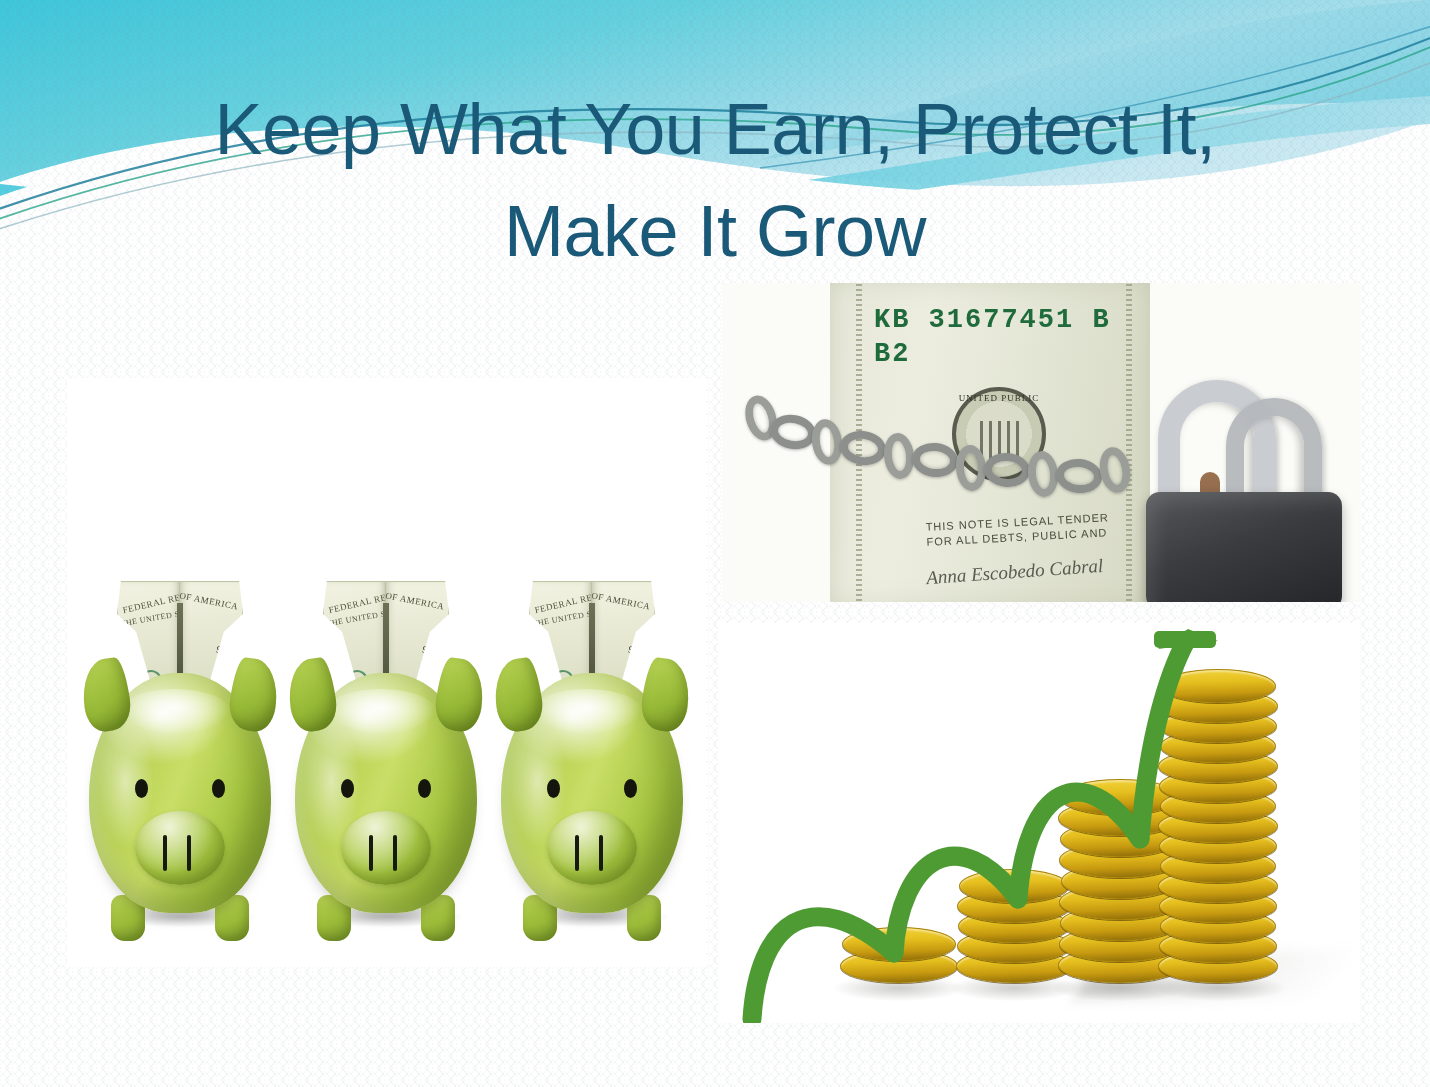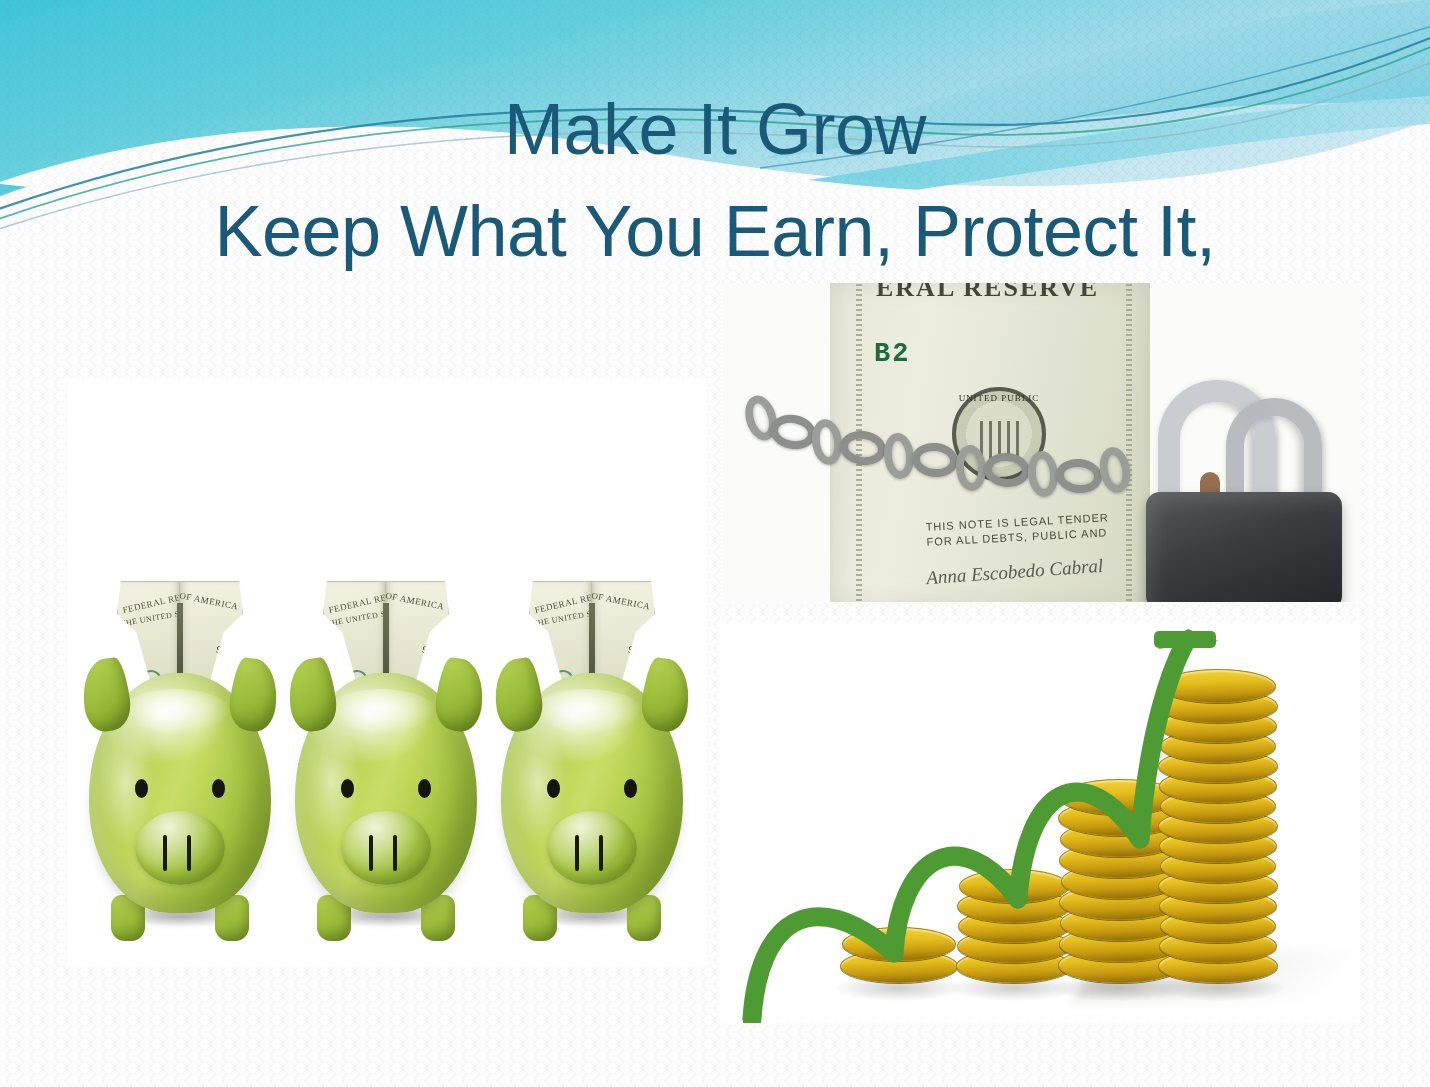--- a/index.html
+++ b/index.html
@@ -462,22 +462,22 @@
                L1430,300 L0,300 Z" fill="#ffffff"></path>
 
       <path d="M-10,212 C260,116 560,92 880,120 C1110,140 1290,96 1440,34" fill="none" stroke="#1f7f9c" stroke-width="2.2" opacity="0.85"></path>
       <path d="M-10,222 C262,126 566,102 886,130 C1116,150 1296,106 1442,42" fill="none" stroke="#2aa58c" stroke-width="1.8" opacity="0.8"></path>
       <path d="M-10,232 C266,140 572,116 892,142 C1122,162 1302,120 1446,56" fill="none" stroke="#8fb6c2" stroke-width="1.6" opacity="0.7"></path>
       <path d="M760,168 C980,140 1220,96 1444,22" fill="none" stroke="#2e8fb0" stroke-width="1.6" opacity="0.65"></path>
     </svg>
   </div>
 
   <div class="title-block">
+    <div class="title-line">Keep What You Earn, Protect It,</div>
     <div class="title-line">Make It Grow</div>
-    <div class="title-line">Keep What You Earn, Protect It,</div>
   </div>
 
   <div class="pic" id="pic-piggy">
     <div class="piggy-stage">
 
       <div class="piggy p1">
         <div class="bill">
           <div class="billhalf bl">
             <span class="btxt btxt-a">FEDERAL RES</span>
             <span class="btxt btxt-c">THE UNITED STATES</span>
@@ -569,22 +569,22 @@
     </div>
   </div>
 
   <div class="pic" id="pic-lock">
     <div class="lock-stage">
 
       <div class="banknote">
         <div class="note-edge le"></div>
         <div class="note-edge re"></div>
 
-        <div class="note-top">ERAL RESERVE</div>
-
+
+        <div class="serial">KB 31677451 B</div>
         <div class="serial2">B2</div>
 
         <div class="fed-seal"></div>
         <div class="seal-txt">UNITED PUBLIC</div>
 
         <div class="legal">
           <div>THIS NOTE IS LEGAL TENDER</div>
           <div>FOR ALL DEBTS, PUBLIC AND</div>
         </div>
 

